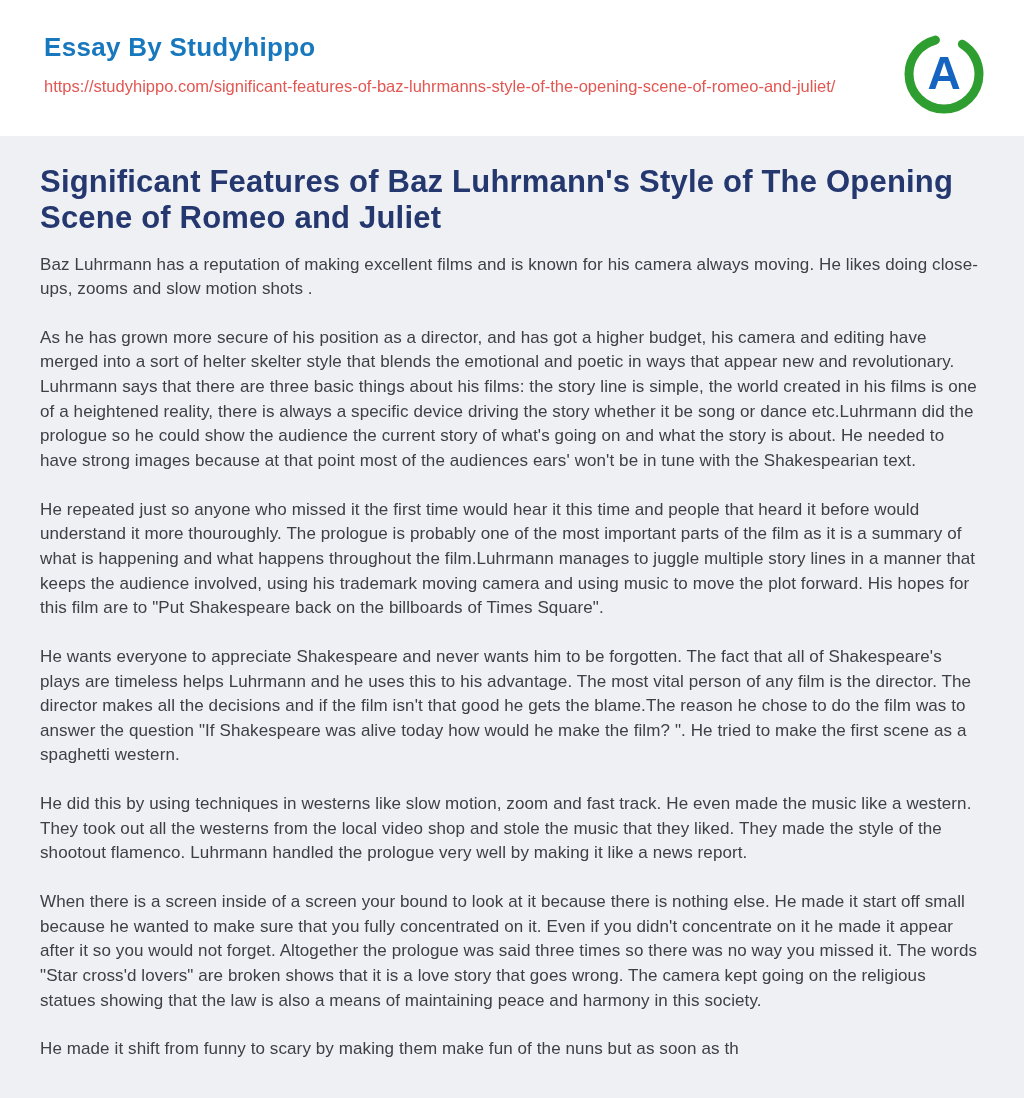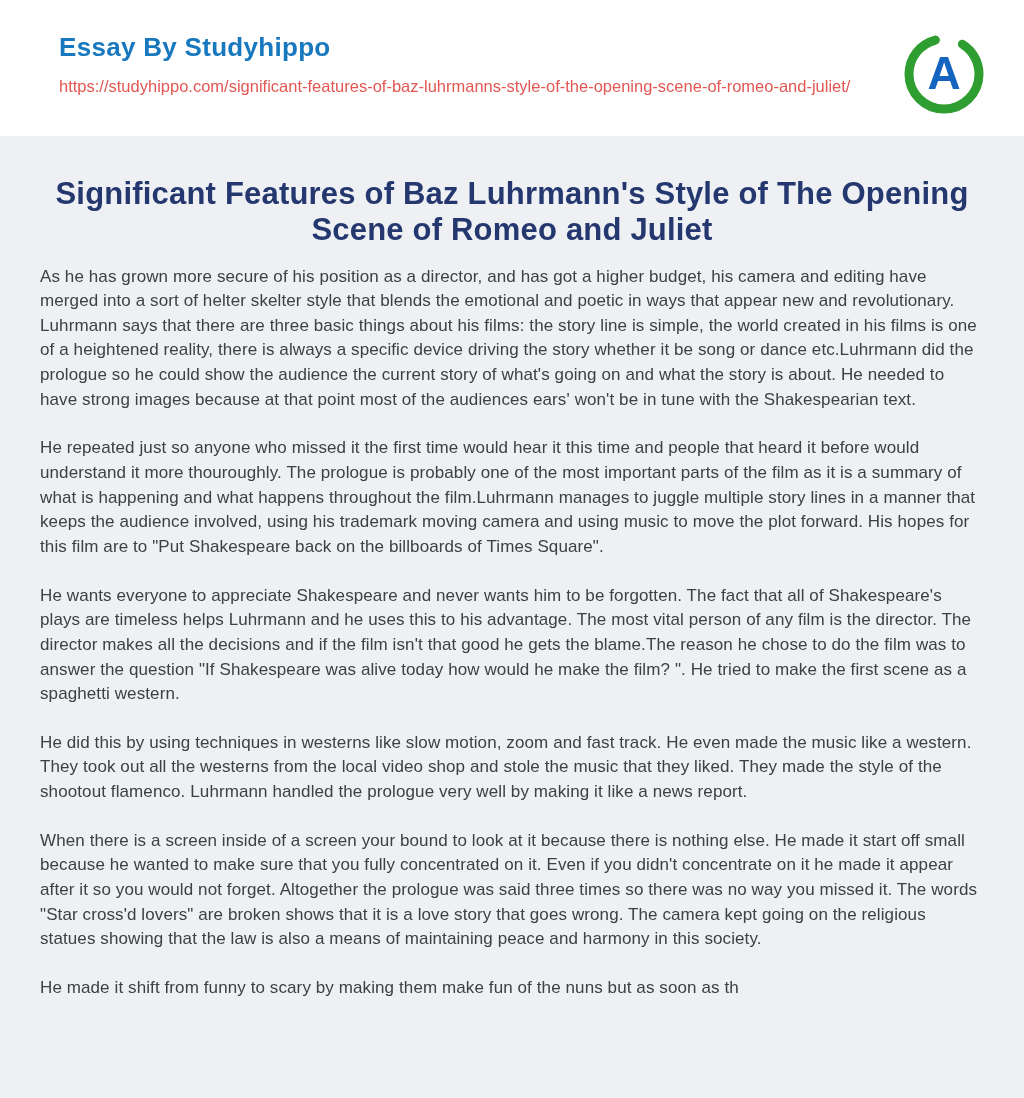--- a/index.html
+++ b/index.html
@@ -17,21 +17,21 @@
   .page{
     width:1024px;
     height:1098px;
     overflow:hidden;
     display:flex;
     flex-direction:column;
     background:#ffffff;
   }
   .header{
     background:#ffffff;
-    padding:32px 40px 22px 59px;
+    padding:32px 40px 22px 44px;
     display:flex;
     justify-content:space-between;
     align-items:flex-start;
   }
   .header-left{max-width:810px;}
   .site-title{
     margin:0;
     color:var(--accent-blue);
     font-size:26px;
     font-weight:bold;
@@ -66,27 +66,26 @@
     font-weight:bold;
     color:var(--logo-blue);
     padding-bottom:2px;
   }
   .content{
     flex:1;
     background:var(--content-bg);
     padding:24px 40px 40px 40px;
   }
   .essay-title{
-    margin:16px 0 16px 0;
+    margin:4px 0 16px 0;
     color:var(--title-navy);
     font-size:31px;
     line-height:1.17;
     font-weight:bold;
     letter-spacing:0.2px;
-    text-align:center;
   }
   .essay-paragraphs p{
     margin:0 0 24px 0;
     color:var(--body-text);
     font-size:17px;
     line-height:1.45;
     letter-spacing:0.1px;
   }
 </style>
 </head>
@@ -105,20 +104,21 @@
           <circle cx="40" cy="40" r="35" fill="none" stroke="#2f9e30" stroke-width="9" stroke-dasharray="192 28" stroke-dashoffset="36" stroke-linecap="round"></circle>
         </svg>
       </span>
       <span class="logo-letter">A</span>
     </div>
   </header>
 
   <main class="content">
     <h2 class="essay-title">Significant Features of Baz Luhrmann's Style of The Opening Scene of Romeo and Juliet</h2>
     <div class="essay-paragraphs">
+      <p>Baz Luhrmann has a reputation of making excellent films and is known for his camera always moving. He likes doing close-ups, zooms and slow motion shots .</p>
       <p>As he has grown more secure of his position as a director, and has got a higher budget, his camera and editing have merged into a sort of helter skelter style that blends the emotional and poetic in ways that appear new and revolutionary. Luhrmann says that there are three basic things about his films: the story line is simple, the world created in his films is one of a heightened reality, there is always a specific device driving the story whether it be song or dance etc.Luhrmann did the prologue so he could show the audience the current story of what's going on and what the story is about. He needed to have strong images because at that point most of the audiences ears' won't be in tune with the Shakespearian text.</p>
       <p>He repeated just so anyone who missed it the first time would hear it this time and people that heard it before would understand it more thouroughly. The prologue is probably one of the most important parts of the film as it is a summary of what is happening and what happens throughout the film.Luhrmann manages to juggle multiple story lines in a manner that keeps the audience involved, using his trademark moving camera and using music to move the plot forward. His hopes for this film are to "Put Shakespeare back on the billboards of Times Square".</p>
       <p>He wants everyone to appreciate Shakespeare and never wants him to be forgotten. The fact that all of Shakespeare's plays are timeless helps Luhrmann and he uses this to his advantage. The most vital person of any film is the director. The director makes all the decisions and if the film isn't that good he gets the blame.The reason he chose to do the film was to answer the question "If Shakespeare was alive today how would he make the film? ". He tried to make the first scene as a spaghetti western.</p>
       <p>He did this by using techniques in westerns like slow motion, zoom and fast track. He even made the music like a western. They took out all the westerns from the local video shop and stole the music that they liked. They made the style of the shootout flamenco. Luhrmann handled the prologue very well by making it like a news report.</p>
       <p>When there is a screen inside of a screen your bound to look at it because there is nothing else. He made it start off small because he wanted to make sure that you fully concentrated on it. Even if you didn't concentrate on it he made it appear after it so you would not forget. Altogether the prologue was said three times so there was no way you missed it. The words "Star cross'd lovers" are broken shows that it is a love story that goes wrong. The camera kept going on the religious statues showing that the law is also a means of maintaining peace and harmony in this society.</p>
       <p>He made it shift from funny to scary by making them make fun of the nuns but as soon as th</p>
     </div>
   </main>
 
 </div>

